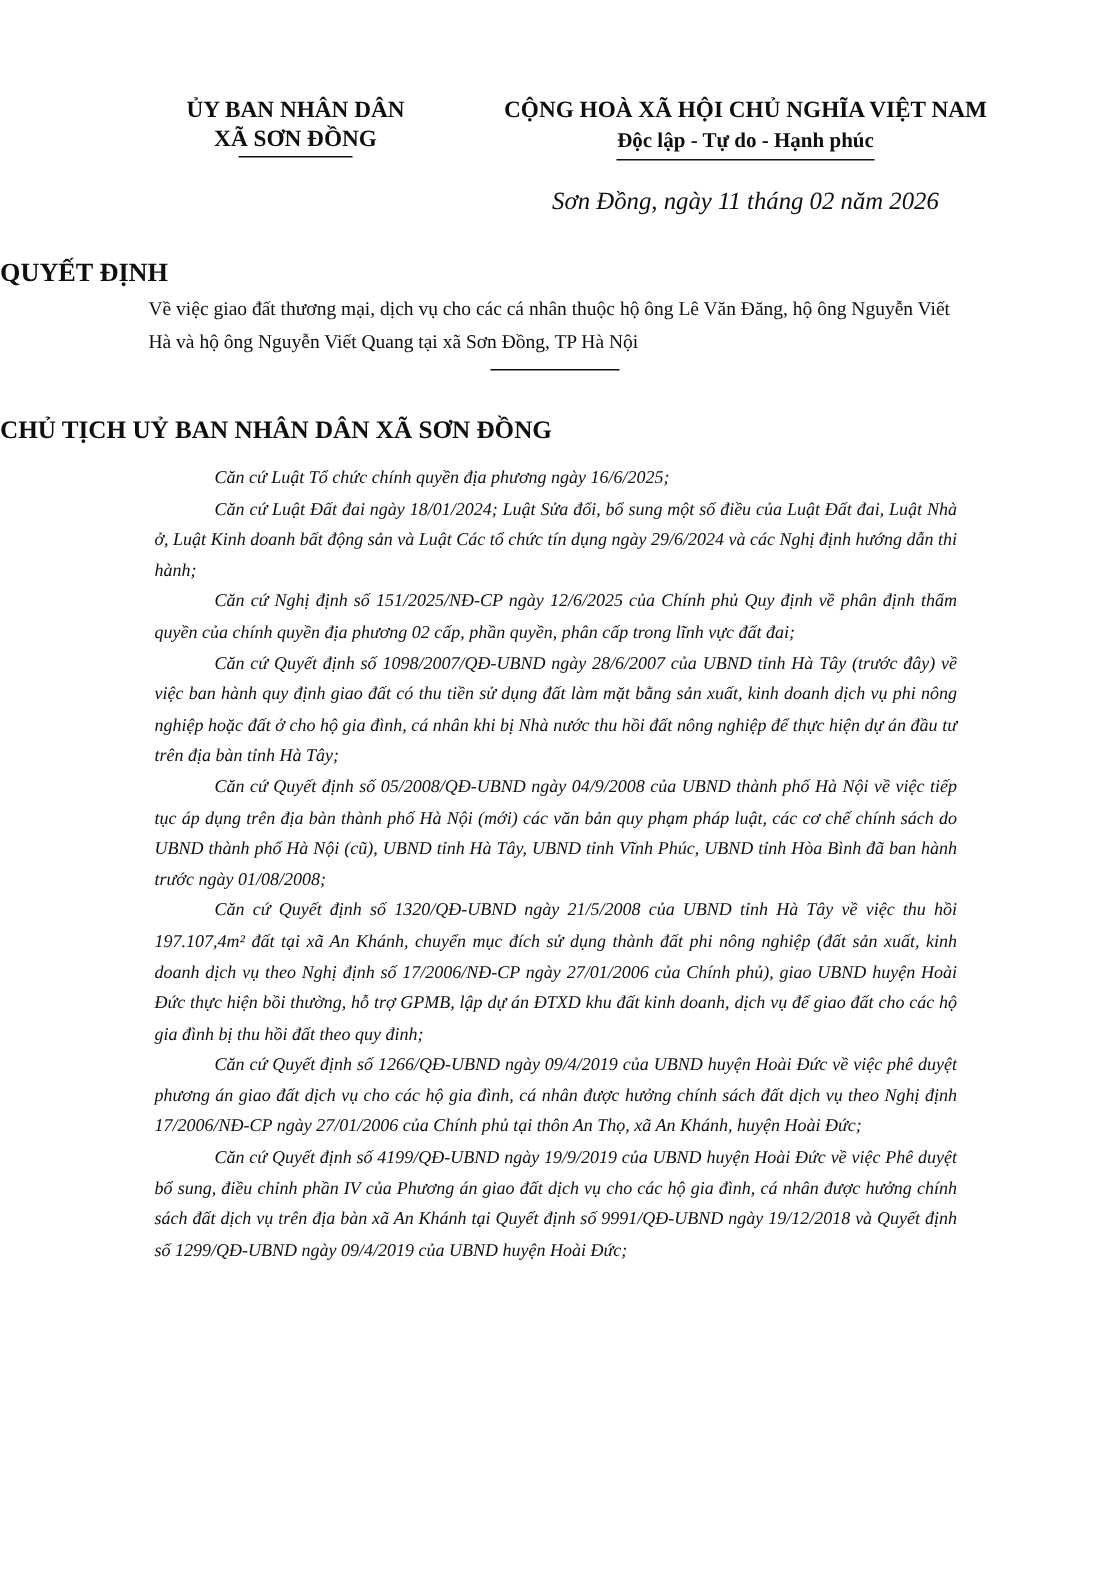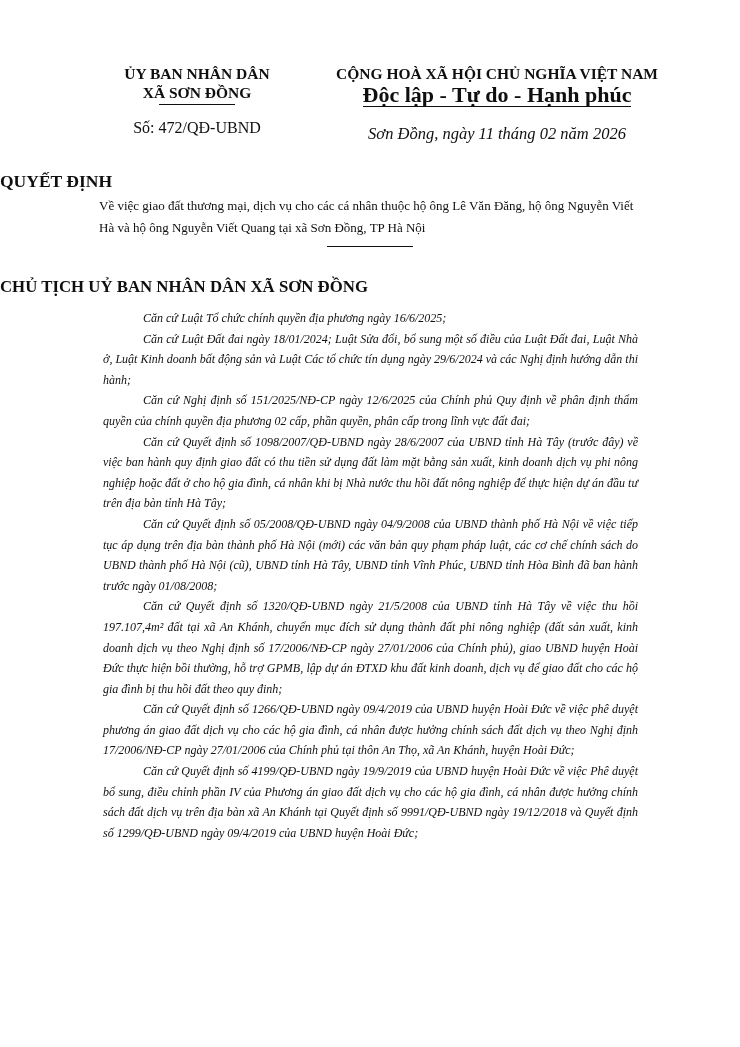--- a/index.html
+++ b/index.html
@@ -51,21 +51,21 @@
     white-space: nowrap;
   }
   .national-line1 {
     font-weight: bold;
     font-size: 15.5px;
     line-height: 19px;
     white-space: nowrap;
   }
   .national-line2 {
     font-weight: bold;
-    font-size: 22px;
+    font-size: 14px;
     line-height: 20px;
     margin-top: 2px;
   }
   .national-line2 span {
     display: inline-block;
     border-bottom: 1.6px solid #0f0f0f;
     padding-bottom: 1px;
     white-space: nowrap;
   }
   .place-date {
@@ -119,21 +119,20 @@
 </head>
 <body>
 
 <div class="page">
 
   <div class="header">
     <div class="header-left">
       <div class="org-line1">ỦY BAN NHÂN DÂN</div>
       <div class="org-line2">XÃ SƠN ĐỒNG</div>
       <div class="org-underline"></div>
-      <div class="doc-number">Số: 472/QĐ-UBND</div>
     </div>
     <div class="header-right">
       <div class="national-line1">CỘNG HOÀ XÃ HỘI CHỦ NGHĨA VIỆT NAM</div>
       <div class="national-line2">
         <span>Độc lập - Tự do - Hạnh phúc</span>
       </div>
       <div class="place-date">Sơn Đồng, ngày 11 tháng 02 năm 2026</div>
     </div>
   </div>
 

